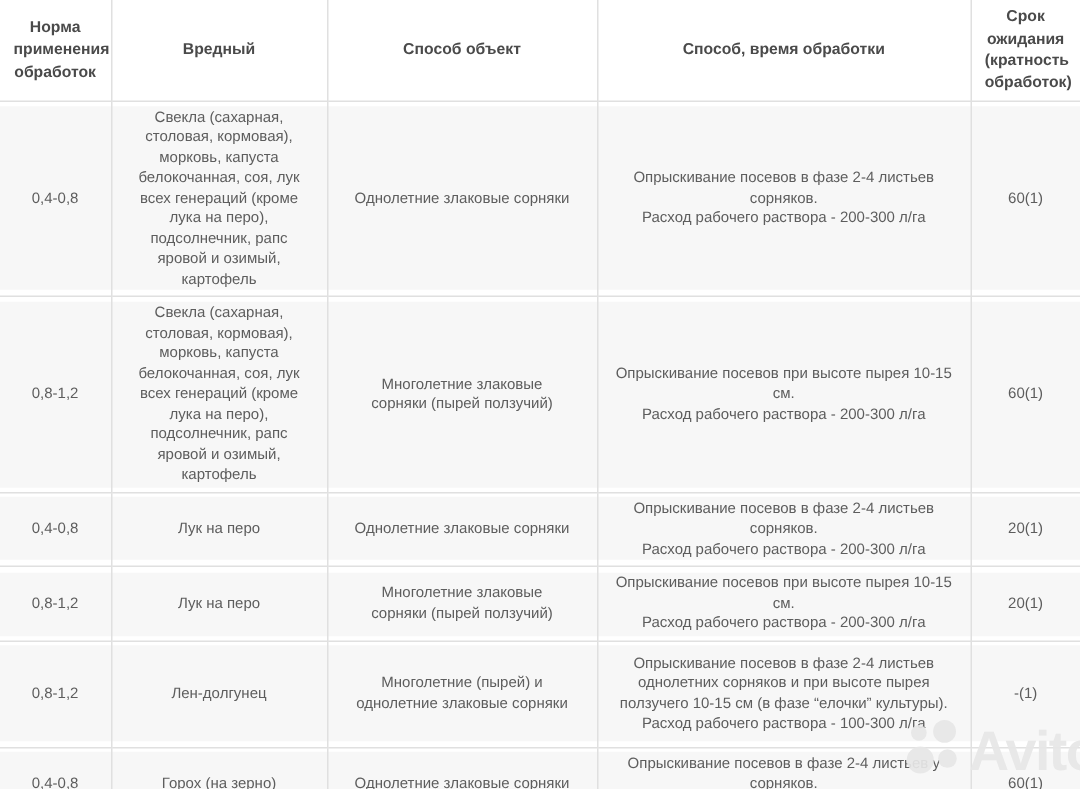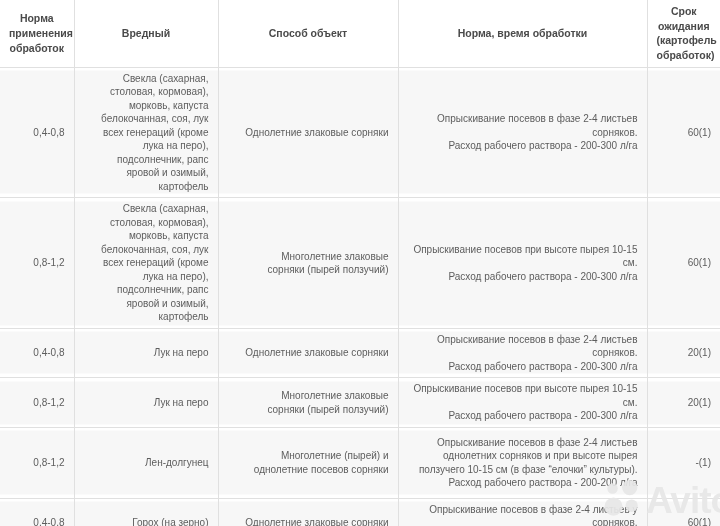--- a/index.html
+++ b/index.html
@@ -42,21 +42,20 @@
   td {
     font-size: 10px;
     color: #5d5d5d;
     line-height: 1.35;
     white-space: pre-line;
     
     background: linear-gradient(to bottom,
       #ffffff 0px, #ffffff 3px,
       #f7f7f7 3px, #f7f7f7 calc(100% - 3px),
       #ffffff calc(100% - 3px), #ffffff 100%);
-    text-align: right;
   }
   tbody tr:nth-child(1) { height: 97px; }
   tbody tr:nth-child(2) { height: 103px; }
   tbody tr:nth-child(3) { height: 42px; }
   tbody tr:nth-child(4) { height: 44px; }
   tbody tr:nth-child(5) { height: 71px; }
   tbody tr:nth-child(6) { height: 42px; }
   tbody tr:nth-child(7) { height: 67px; }
 
   .watermark {
@@ -87,22 +86,22 @@
       <col class="c-culture">
       <col class="c-pest">
       <col class="c-method">
       <col class="c-waiting">
   </colgroup>
   <thead>
     <tr>
       <th>Норма применения обработок</th>
       <th>Вредный</th>
       <th>Способ объект</th>
-      <th>Норма, время обработки</th>
-      <th>Срок ожидания (картофель обработок)</th>
+      <th>Способ, время обработки</th>
+      <th>Срок ожидания (кратность обработок)</th>
     </tr>
   </thead>
   <tbody>
       <tr>
         <td>0,4-0,8</td>
         <td>Свекла (сахарная, столовая, кормовая), морковь, капуста белокочанная, соя, лук всех генераций (кроме лука на перо),
 подсолнечник, рапс яровой и озимый, картофель</td>
         <td>Однолетние злаковые сорняки</td>
         <td>Опрыскивание посевов в фазе 2-4 листьев сорняков.
 Расход рабочего раствора - 200-300 л/га</td>
@@ -132,23 +131,23 @@
         <td>Многолетние злаковые
 сорняки (пырей ползучий)</td>
         <td>Опрыскивание посевов при высоте пырея 10-15 см.
 Расход рабочего раствора - 200-300 л/га</td>
         <td>20(1)</td>
       </tr>
       <tr>
         <td>0,8-1,2</td>
         <td>Лен-долгунец</td>
         <td>Многолетние (пырей) и
-однолетние посевов сорняки</td>
+однолетние злаковые сорняки</td>
         <td>Опрыскивание посевов в фазе 2-4 листьев однолетних сорняков и при высоте пырея ползучего 10-15 см (в фазе “елочки” культуры).
-Расход рабочего раствора - 200-200 л/га</td>
+Расход рабочего раствора - 100-300 л/га</td>
         <td>-(1)</td>
       </tr>
       <tr>
         <td>0,4-0,8</td>
         <td>Горох (на зерно)</td>
         <td>Однолетние злаковые сорняки</td>
         <td>Опрыскивание посевов в фазе 2-4 листьев у сорняков.
 Расход рабочего раствора - 200-300 л/га</td>
         <td>60(1)</td>
       </tr>

